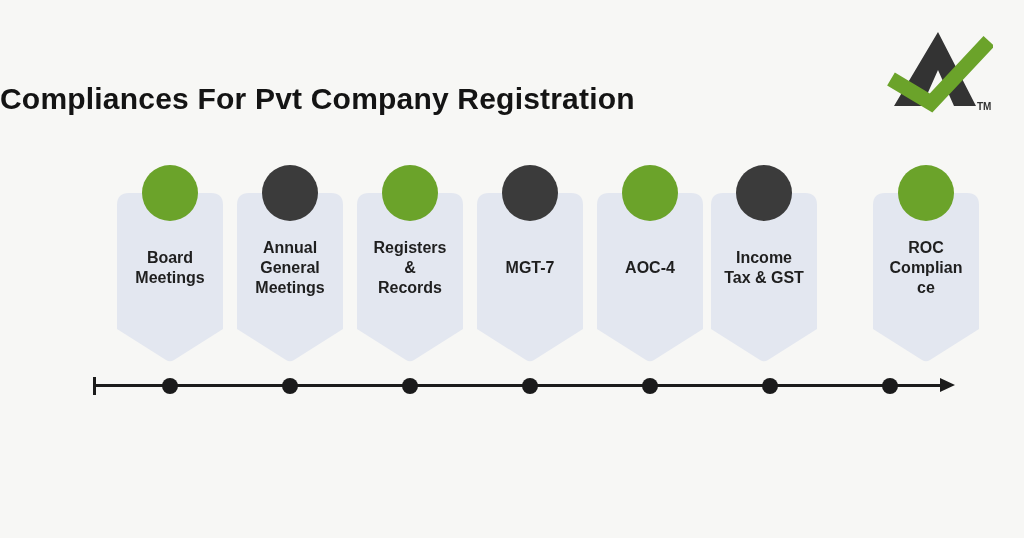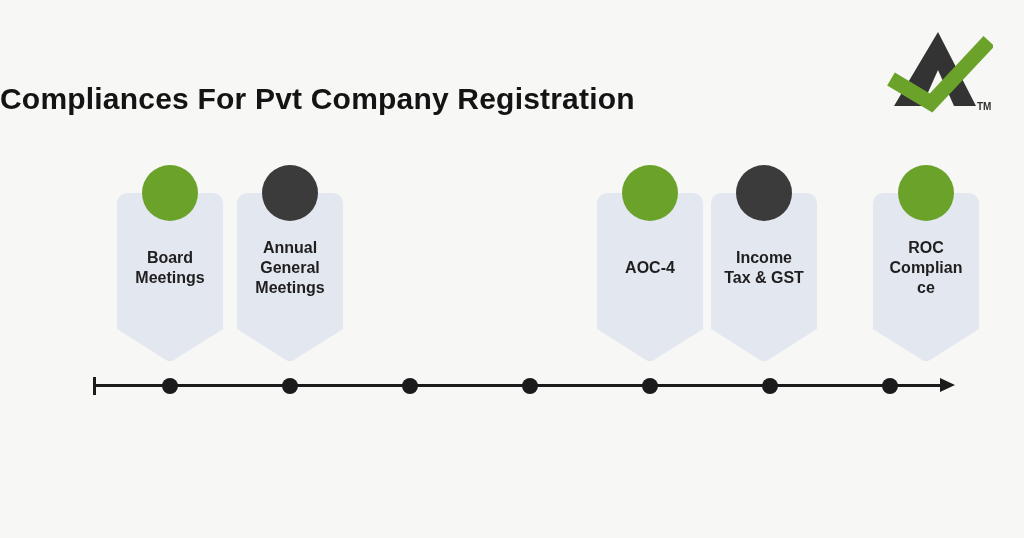--- a/index.html
+++ b/index.html
@@ -149,21 +149,39 @@
   <div class="card slot-1">
     <svg class="card-shape" viewBox="0 0 106 170">
       <path d="M0 12 Q0 0 12 0 L94 0 Q106 0 106 12 L106 136 L57 167 Q53 169.5 49 167 L0 136 Z" fill="#E3E7F0"></path>
     </svg>
     <div class="milestone-circle" style="background: rgb(59, 59, 59);"></div>
     <div class="card-label-wrap">
         <div class="card-label">Annual General Meetings</div>
       </div>
   </div>
 
-
+  <div class="card slot-2">
+    <svg class="card-shape" viewBox="0 0 106 170">
+      <path d="M0 12 Q0 0 12 0 L94 0 Q106 0 106 12 L106 136 L57 167 Q53 169.5 49 167 L0 136 Z" fill="#E3E7F0"></path>
+    </svg>
+    <div class="milestone-circle" style="background: rgb(107, 163, 42);"></div>
+    <div class="card-label-wrap">
+        <div class="card-label">Registers &amp; Records</div>
+      </div>
+  </div>
+
+  <div class="card slot-3">
+    <svg class="card-shape" viewBox="0 0 106 170">
+      <path d="M0 12 Q0 0 12 0 L94 0 Q106 0 106 12 L106 136 L57 167 Q53 169.5 49 167 L0 136 Z" fill="#E3E7F0"></path>
+    </svg>
+    <div class="milestone-circle" style="background: rgb(59, 59, 59);"></div>
+    <div class="card-label-wrap">
+        <div class="card-label">MGT-7</div>
+      </div>
+  </div>
 
   <div class="card slot-4">
     <svg class="card-shape" viewBox="0 0 106 170">
       <path d="M0 12 Q0 0 12 0 L94 0 Q106 0 106 12 L106 136 L57 167 Q53 169.5 49 167 L0 136 Z" fill="#E3E7F0"></path>
     </svg>
     <div class="milestone-circle" style="background: rgb(107, 163, 42);"></div>
     <div class="card-label-wrap">
         <div class="card-label">AOC-4</div>
       </div>
   </div>

